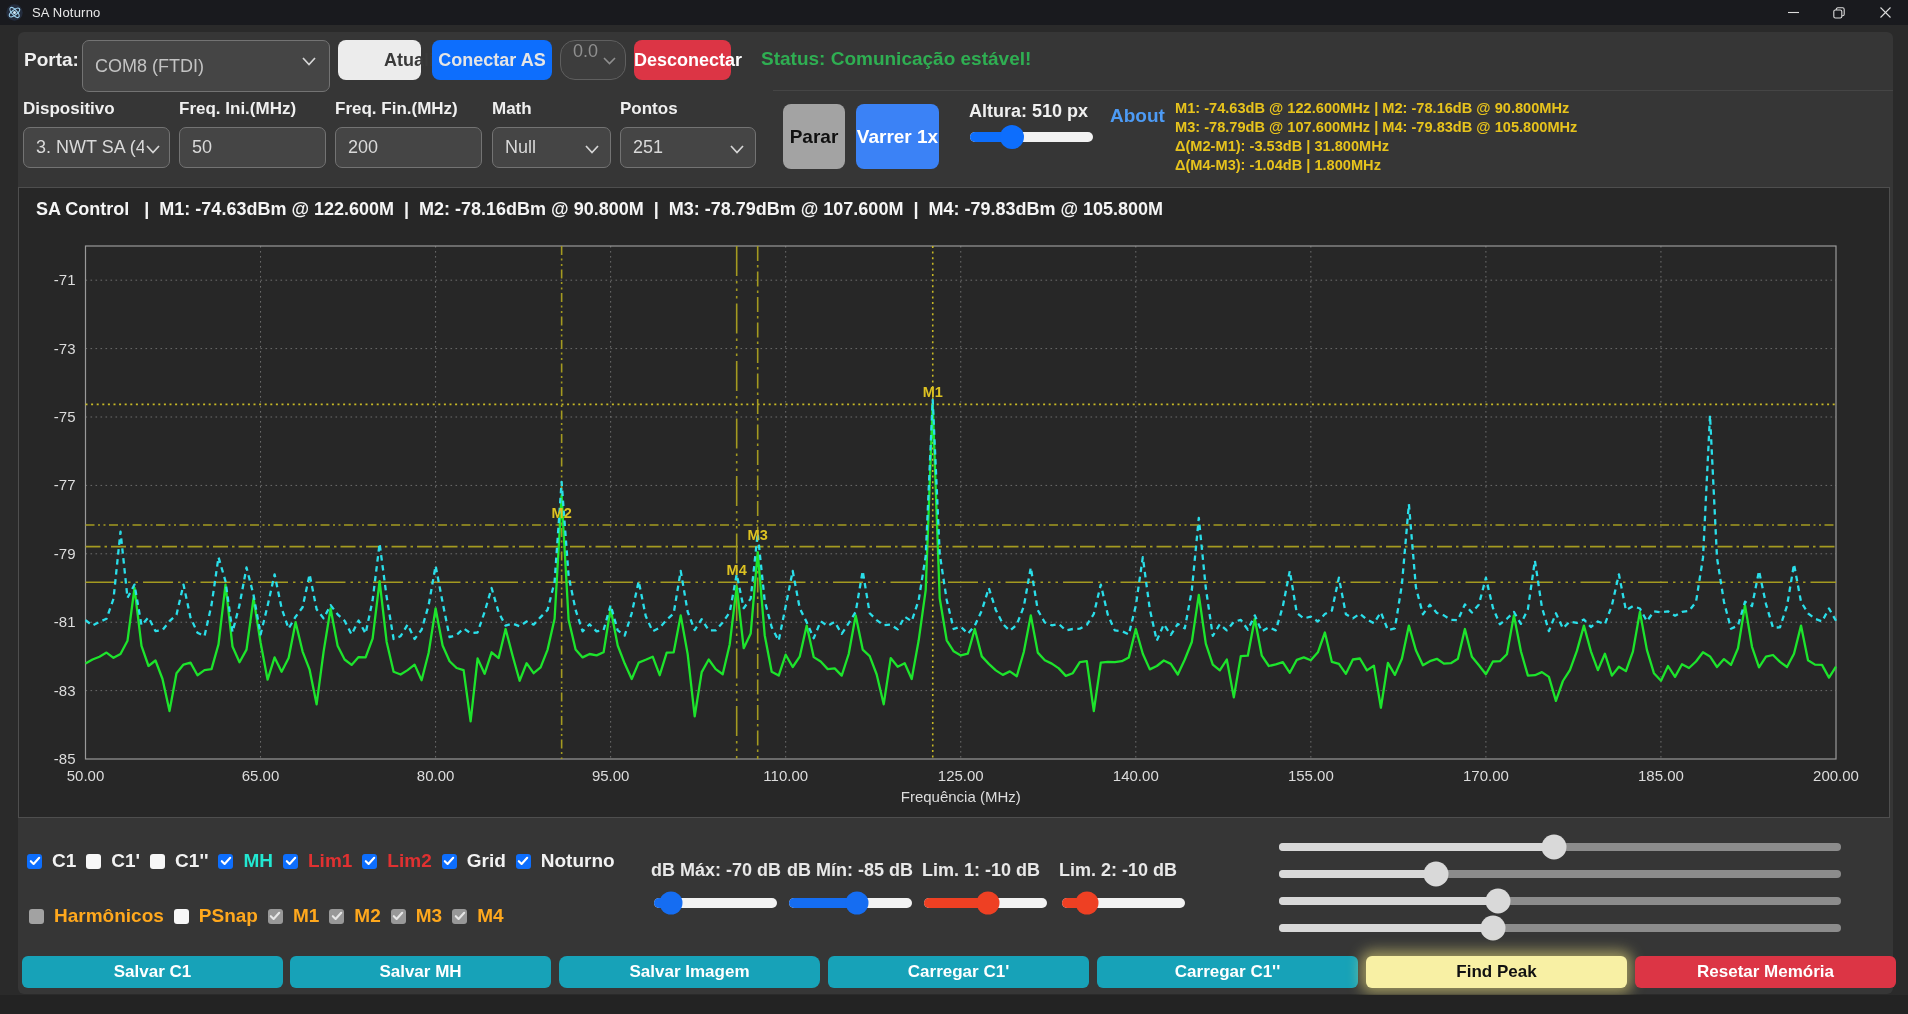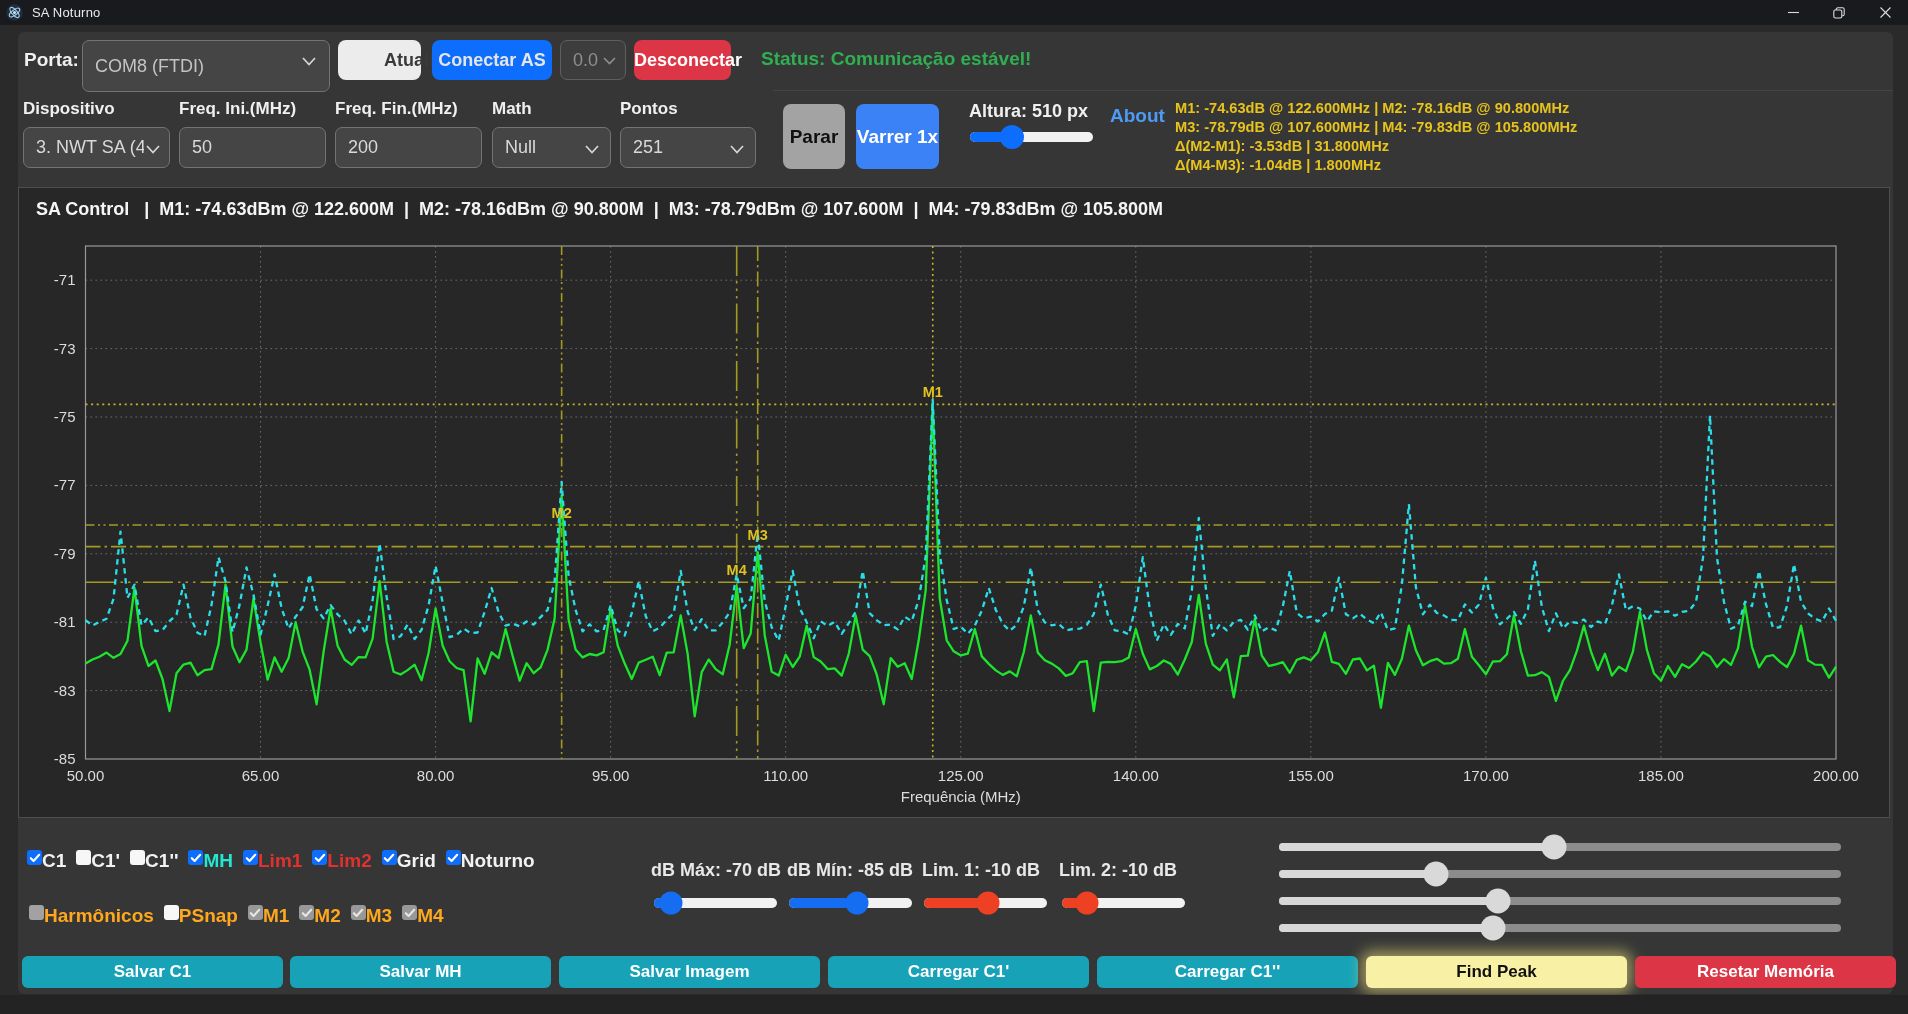--- a/index.html
+++ b/index.html
@@ -60,21 +60,21 @@
   .altura-slider { left:970px; top:124px; width:123px; height:26px; }
   .altura-slider .track { height:10px; background:#f2f2f2; }
   .altura-slider .fill  { height:10px; background:#0d6efd; }
   .altura-slider .thumb { width:24px; height:24px; background:#0d6efd; }
   
   .chart-panel { position:absolute; left:18px; top:187px; width:1872px; height:631px; background:#272727; border:1px solid #4e4e4e; }
   
   .toggles-row { position:absolute; display:flex; gap:10px; align-items:center; }
   .toggles-row1 { left:27px; top:846px; height:30px; }
   .toggles-row2 { left:29px; top:901px; height:30px; }
-  .toggle-item { display:flex; }
+  .toggle-item { display:flex; align-items:center; gap:10px; }
   .cbox { width:15px; height:15px; border-radius:3px; display:flex; align-items:center; justify-content:center; flex:0 0 auto; }
   .cbox.blue { background:#0d6efd; }
   .cbox.white { background:#f7f7f7; }
   .cbox.gray { background:#a2a2a2; }
   .cbox.gray-check { background:#989898; }
   .cbox svg { display:block; }
   .toggle-label { font-size:19px; font-weight:bold; white-space:pre; }
   
   .lvl-label { position:absolute; top:860px; color:#e8e8e8; font-size:18px; font-weight:bold; white-space:pre; }
   .lvl-slider { top:890px; width:123px; height:26px; }
@@ -133,21 +133,21 @@
 
 <label class="ctl-label porta-label">Porta:</label>
 <div class="select port-select" style="display:flex;align-items:center;">
   <span>COM8 (FTDI)</span>
   <svg class="chev" style="right:13px;top:16px;" width="14" height="9">
       <polyline points="1,1 7,7.5 13,1" fill="none" stroke="#d6d6d6" stroke-width="1.7"></polyline>
     </svg>
 </div>
 <button class="btn atualizar-btn">Atualizar</button>
 <button class="btn conectar-btn">Conectar AS</button>
-<div class="select rate-select" style="display:flex;align-items:center;">
+<div class="select rate-select" style="display:flex;align-items:flex-start;border-radius:15px;">
   <span>0.0</span>
   <svg class="chev" style="right:9px;top:16px;" width="13" height="8">
       <polyline points="1,1 6.5,6.5 12,1" fill="none" stroke="#8f8f8f" stroke-width="1.6"></polyline>
     </svg>
 </div>
 <button class="btn desconectar-btn">Desconectar</button>
 <span class="status-text">Status: Comunicação estável!</span>
 
 <label class="ctl-label dispositivo-label">Dispositivo</label>
 <label class="ctl-label freqini-label">Freq. Ini.(MHz)</label>
@@ -389,20 +389,20 @@
     <div class="cslider mem-slider" style="position: absolute; top: 916px;">
       <div class="track"></div>
       <div class="fill" style="width: 38%;"></div>
       <div class="thumb" style="left: 38%;"></div>
     </div>
   </div>
 
 <div class="actions">
     <button class="action-btn action-teal" style="left: 0px; width: 261px;">Salvar C1</button>
     <button class="action-btn action-teal" style="left: 268px; width: 261px;">Salvar MH</button>
-    <button class="action-btn action-teal" style="left: 537px; width: 261px;">Salvar Imagem</button>
+    <button class="action-btn action-teal" style="left: 537px; width: 261px; border-radius: 8px;">Salvar Imagem</button>
     <button class="action-btn action-teal" style="left: 806px; width: 261px;">Carregar C1'</button>
     <button class="action-btn action-teal" style="left: 1075px; width: 261px;">Carregar C1''</button>
     <button class="action-btn action-yellow" style="left: 1344px; width: 261px;">Find Peak</button>
     <button class="action-btn action-red" style="left: 1613px; width: 261px;">Resetar Memória</button>
   </div>
 
 <div class="bottom-strip"></div>
 
 </body></html>

